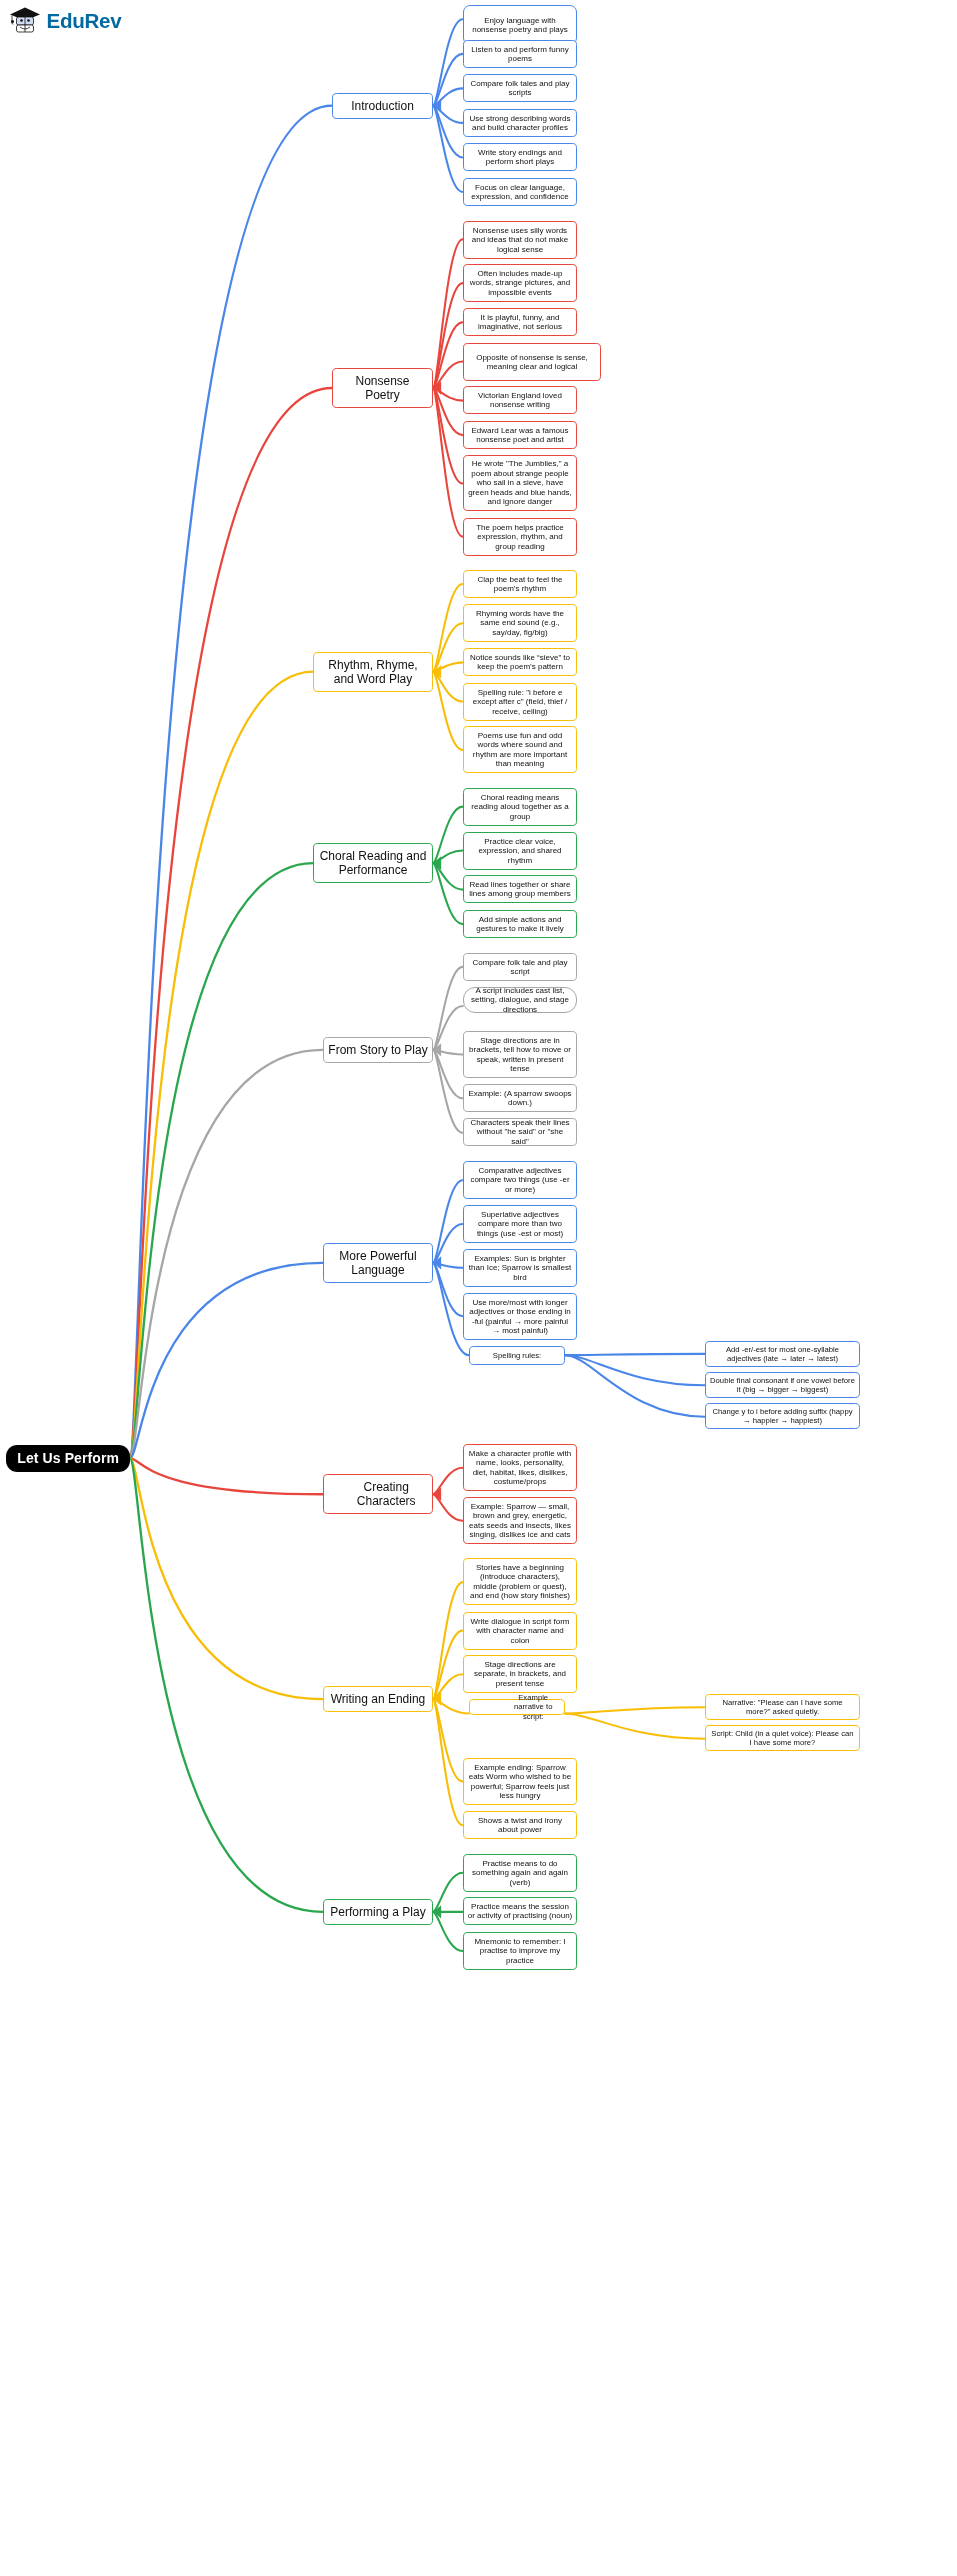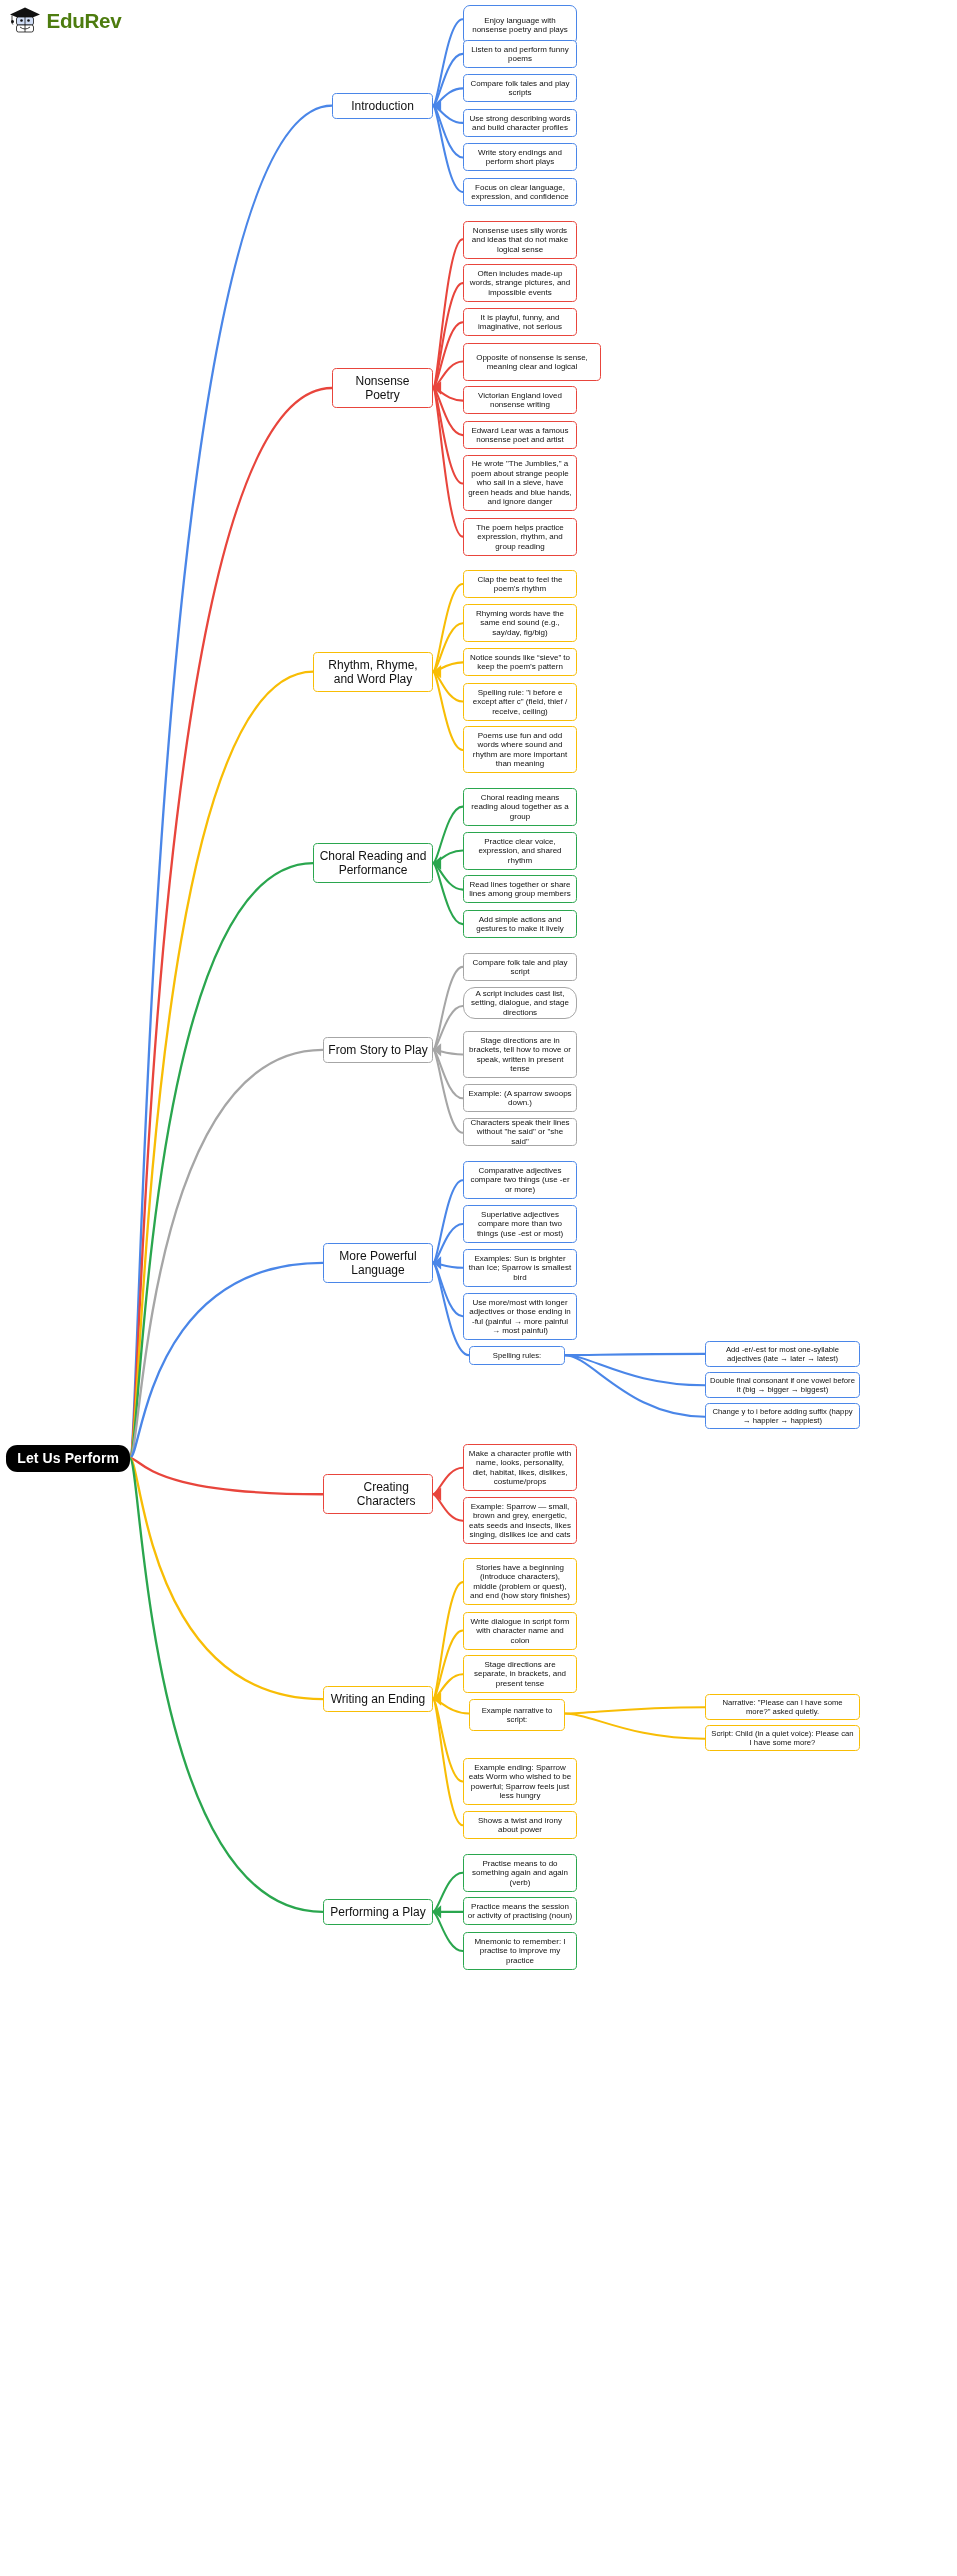--- a/index.html
+++ b/index.html
@@ -1,20 +1,20 @@
 <!DOCTYPE html>
 <html style="font-size:8.2px"><head>
 <meta charset="utf-8">
 <style>
   html,body{margin:0;padding:0;background:#ffffff;}
   body{width:958px;height:2870px;position:relative;font-family:"Liberation Sans",sans-serif;overflow:hidden;}
   #map{position:absolute;left:0;top:0;width:958px;height:2870px;}
   .logo{position:absolute;left:9.3px;top:6.2px;display:flex;align-items:center;gap:5.2px;}
   .logo-cap{width:32px;height:30px;display:block;}
-  .logo-text{font-size:20.6px;font-weight:700;color:#4d7c0f;letter-spacing:-0.3px;font-family:"Liberation Sans",sans-serif;}
+  .logo-text{font-size:20.6px;font-weight:700;color:#0369a1;letter-spacing:-0.3px;font-family:"Liberation Sans",sans-serif;}
   .node{position:absolute;box-sizing:border-box;background:#fff;display:flex;align-items:center;
         justify-content:center;text-align:center;border-radius:4.6px;border-style:solid;
         color:#111;line-height:1.18;padding:1.5px 3.6px;}
   .root{background:#000;color:#fff;font-weight:700;border:none;border-radius:11.3px;
         font-size:14px;letter-spacing:0.1px;}
   .branch{font-size:12px;border-width:1.8px;}
   .leaf{font-size:8px;border-width:1.5px;}
   .sub{font-size:7.7px;border-width:1.5px;}
   .c-blue{border-color:#4a86e8;}
   .c-red{border-color:#e8453c;}
@@ -188,21 +188,21 @@
     </div>
     <div class="node leaf c-green" style="left: 463px; top: 910px; width: 114px; height: 28px;">
       <span>Add simple actions and gestures to make it lively</span>
     </div>
     <div class="node branch c-green" style="left: 313px; top: 843px; width: 120px; height: 40px;">
       <span>Choral Reading and Performance</span>
     </div>
     <div class="node leaf c-gray" style="left: 463px; top: 953px; width: 114px; height: 28px;">
       <span>Compare folk tale and play script</span>
     </div>
-    <div class="node leaf c-gray" style="left: 463px; top: 987px; width: 114px; height: 32px; border-radius: 12px;">
+    <div class="node leaf c-gray" style="left: 463px; top: 987px; width: 114px; height: 26px; border-radius: 12px;">
       <span>A script includes cast list, setting, dialogue, and stage directions</span>
     </div>
     <div class="node leaf c-gray" style="left: 463px; top: 1031px; width: 114px; height: 47px;">
       <span>Stage directions are in brackets, tell how to move or speak, written in present tense</span>
     </div>
     <div class="node leaf c-gray" style="left: 463px; top: 1084px; width: 114px; height: 28px;">
       <span>Example: (A sparrow swoops down.)</span>
     </div>
     <div class="node leaf c-gray" style="left: 463px; top: 1118px; width: 114px; height: 28px;">
       <span>Characters speak their lines without "he said" or "she said"</span>
@@ -248,21 +248,21 @@
     </div>
     <div class="node leaf c-yellow" style="left: 463px; top: 1558px; width: 114px; height: 47px;">
       <span>Stories have a beginning (introduce characters), middle (problem or quest), and end (how story finishes)</span>
     </div>
     <div class="node leaf c-yellow" style="left: 463px; top: 1612px; width: 114px; height: 38px;">
       <span>Write dialogue in script form with character name and colon</span>
     </div>
     <div class="node leaf c-yellow" style="left: 463px; top: 1655px; width: 114px; height: 38px;">
       <span>Stage directions are separate, in brackets, and present tense</span>
     </div>
-    <div class="node sub c-yellow" style="left: 469px; top: 1699px; width: 96px; height: 32px;">
+    <div class="node sub c-yellow" style="left: 469px; top: 1699px; width: 96px; height: 16px; padding-left: 36px;">
       <span>Example narrative to script:</span>
     </div>
     <div class="node sub c-yellow" style="left: 705px; top: 1694px; width: 155px; height: 26px;">
       <span>Narrative: "Please can I have some more?" asked quietly.</span>
     </div>
     <div class="node sub c-yellow" style="left: 705px; top: 1725px; width: 155px; height: 26px;">
       <span>Script: Child (in a quiet voice): Please can I have some more?</span>
     </div>
     <div class="node leaf c-yellow" style="left: 463px; top: 1758px; width: 114px; height: 47px;">
       <span>Example ending: Sparrow eats Worm who wished to be powerful; Sparrow feels just less hungry</span>

